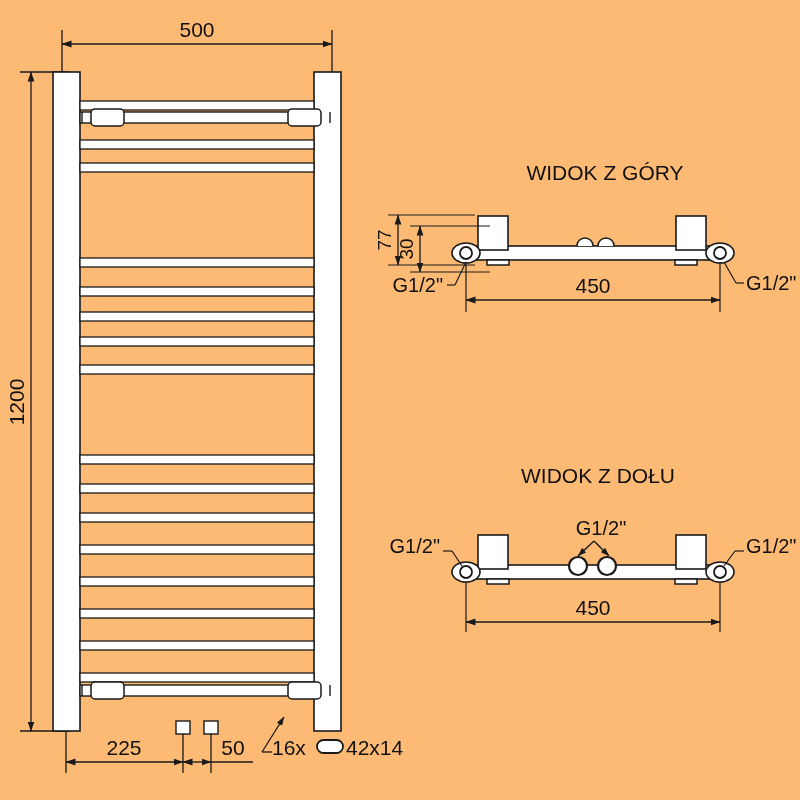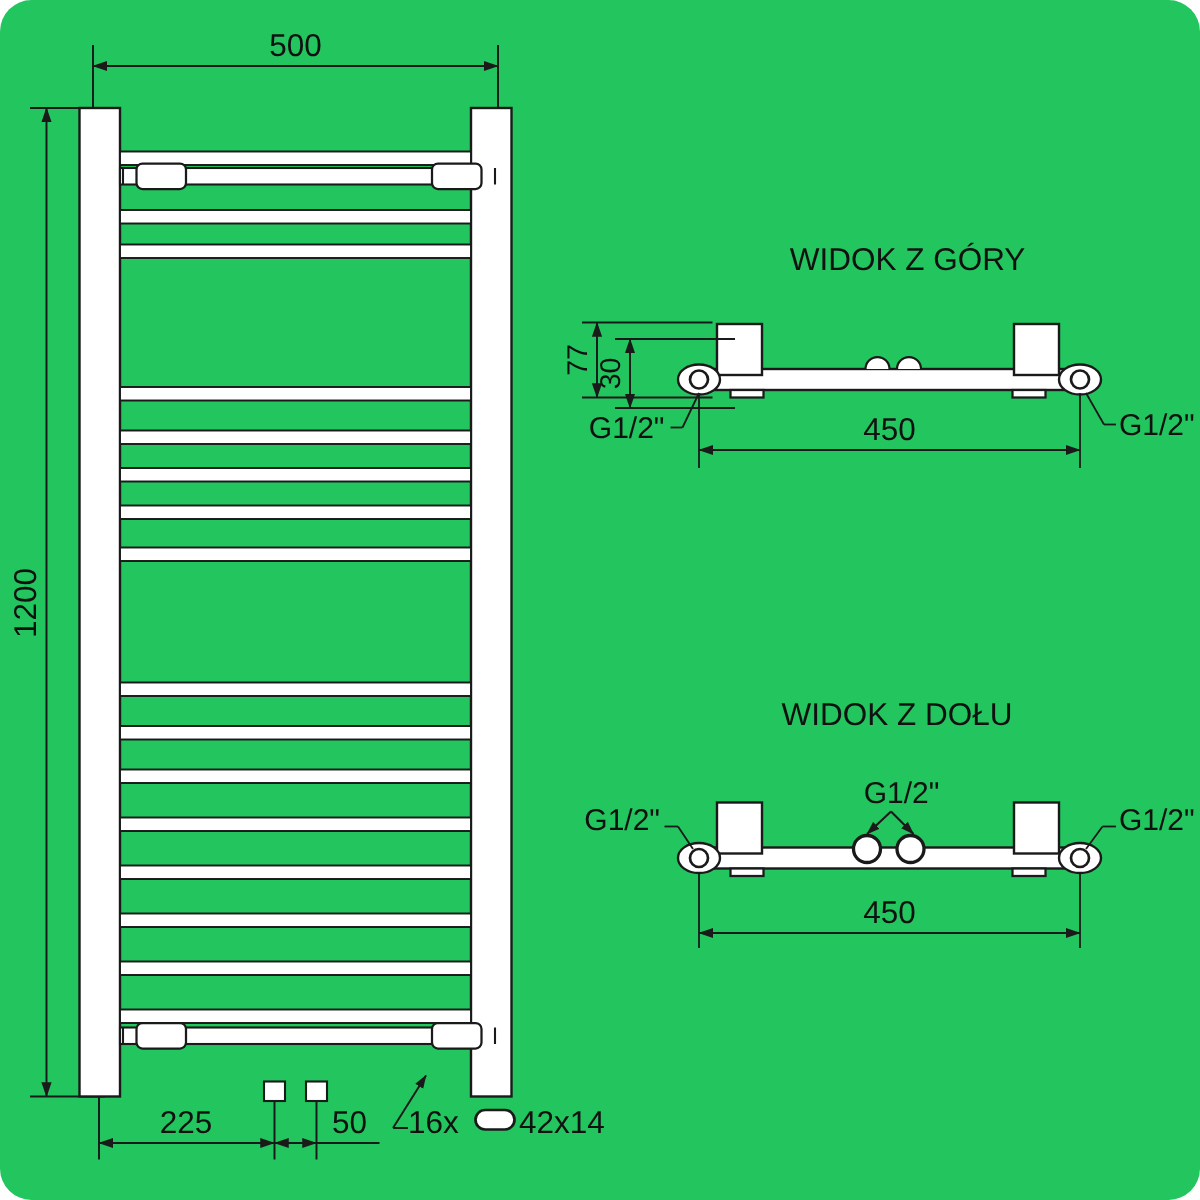--- a/index.html
+++ b/index.html
@@ -2,21 +2,21 @@
 <html><head>
 <meta charset="utf-8">
 <title>Radiator Technical Drawing</title>
 <style>
   html,body{margin:0;padding:0;background:#ffffff;}
   body{
     width:800px;height:800px;overflow:hidden;
     font-family:"Liberation Sans", sans-serif;
     color:#111;
   }
-  #stage{position:relative;width:800px;height:800px;background:#22c55e;border-radius:21px;}
+  #stage{position:relative;width:800px;height:800px;background:#fdba74;}
   svg.draw{position:absolute;left:0;top:0;width:800px;height:800px;display:block;}
   .txt{font-family:"Liberation Sans", sans-serif;fill:#111;}
 </style>
 </head>
 <body>
 
 <div id="stage">
   <svg class="draw" viewBox="0 0 800 800" xmlns="http://www.w3.org/2000/svg">
     <defs>
       <marker id="arrR" markerWidth="10" markerHeight="8" refX="9.5" refY="4" orient="auto" markerUnits="userSpaceOnUse">

